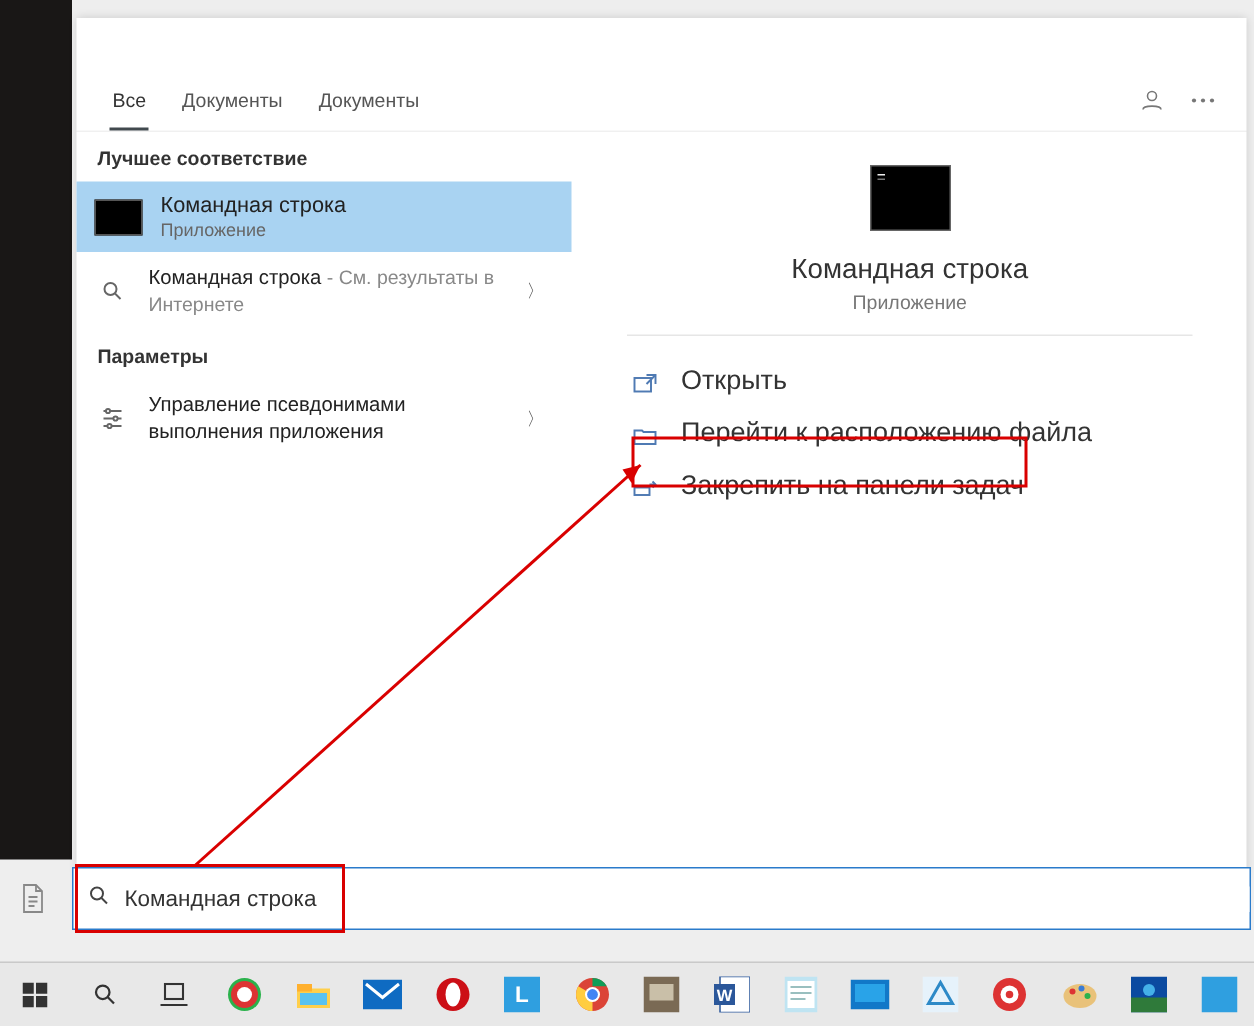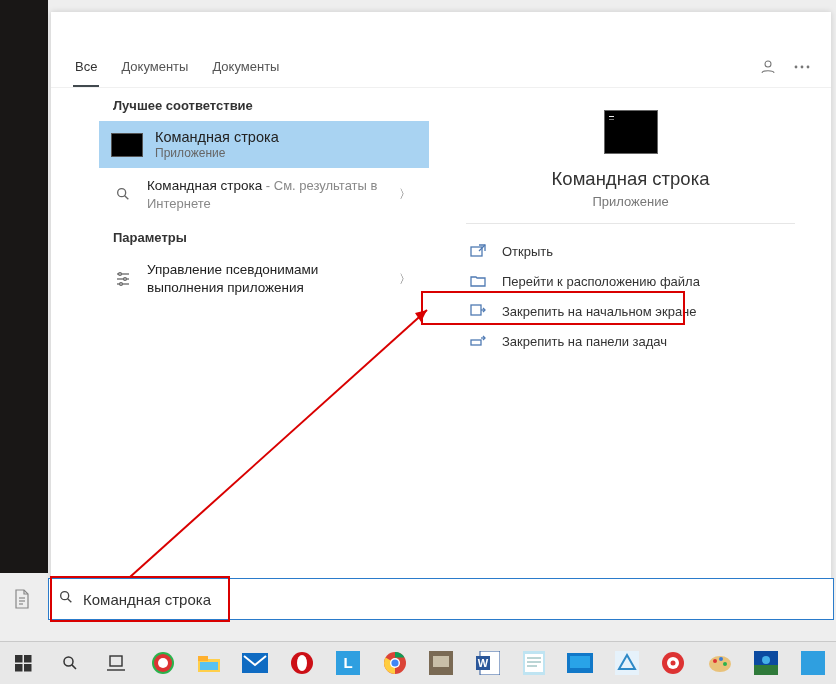--- a/index.html
+++ b/index.html
@@ -10,21 +10,21 @@
 .panel { position: absolute; top: 12px; left: 51px; width: 780px; height: 570px; background: #fff; display: flex; flex-direction: column; box-shadow: 0 0 6px rgba(0,0,0,.15); }
 
 .tabs { display: flex; align-items: center; height: 42px; border-bottom: 1px solid rgba(0,0,0,.06); padding: 0 12px; margin-top: 34px; }
 .tab { padding: 0 12px; font-size: 13px; color: #555; height: 40px; display: flex; align-items: center; cursor: pointer; position: relative; }
 .tab.active { color: #333; }
 .tab.active::after { content: ""; position: absolute; left: 10px; right: 10px; bottom: 0; height: 2px; background: #41494e; }
 .tab .chev { margin-left: 4px; font-size: 9px; color: #777; }
 .tabs .spacer { flex: 1; }
 .tabicon { width: 34px; height: 34px; display: flex; align-items: center; justify-content: center; color: #777; }
 
-.content { flex: 1; display: flex; margin-left: 48px; }
+.content { flex: 1; display: flex; }
 .leftcol { width: 330px; display: flex; flex-direction: column; }
 .rightcol { flex: 1; border-left: 1px solid rgba(0,0,0,0); position: relative; }
 
 .section-head { padding: 10px 14px 8px; font-size: 13px; font-weight: 600; color: #333; }
 
 .result { display: flex; align-items: center; padding: 8px 12px; position: relative; cursor: pointer; }
 .result.best { background: #A9D3F2; }
 .result.best .thumb { width: 32px; height: 24px; background: #000; border: 1px solid #555; }
 .result .thumb { margin-right: 12px; display: flex; align-items: center; justify-content: center; }
 .result .thumb.small { width: 24px; height: 24px; color: #666; }
@@ -34,21 +34,21 @@
 .result .inline-sub { color: #888; font-size: 13px; }
 .result .arrow { color: #555; font-size: 12px; padding: 0 6px; }
 
 .detailhead { text-align: center; padding: 22px 0 14px; border-bottom: 1px solid #e6e6e6; margin: 0 36px; }
 .bigthumb { width: 54px; height: 44px; background: #000; border: 1px solid #666; margin: 0 auto 14px; position: relative; }
 .bigthumb::before { content: ""; position: absolute; left: 4px; top: 5px; width: 5px; height: 1px; background: #eee; box-shadow: 0 3px 0 #777; }
 .dtitle { font-size: 18.5px; color: #333; }
 .dsub { font-size: 13px; color: #777; margin-top: 4px; }
 
 .actions { padding: 12px 0; }
-.action { display: flex; align-items: center; padding: 7px 38px; font-size: 13px; color: #333; cursor: pointer; }
+.action { display: flex; align-items: flex-end; padding: 7px 38px; font-size: 18px; color: #333; cursor: pointer; }
 .action .aicon { width: 20px; height: 16px; margin-right: 14px; color: #4f7ab3; display: flex; align-items: center; justify-content: center; }
 
 .searchbar { position: absolute; left: 48px; top: 578px; right: 2px; height: 42px; background: #fff; border: 1.5px solid #2A7BCB; display: flex; align-items: center; }
 .searchbar .sicon { width: 34px; text-align: center; color: #444; }
 .searchbar input { border: none; outline: none; font-size: 15px; flex: 1; color: #333; }
 
 .filetile { position: absolute; left: 8px; top: 584px; width: 28px; height: 30px; display: flex; align-items: center; justify-content: center; color: #777; }
 
 .taskbar { position: absolute; left: 0; bottom: 0; width: 100%; height: 43px; background: #e8e8e8; display: flex; align-items: center; border-top: 1px solid #c9c9c9; }
 .tbtn { width: 48px; height: 43px; display: flex; align-items: center; justify-content: center; cursor: pointer; }
@@ -153,30 +153,20 @@
           <span class="aicon">
               <svg width="16" height="14" viewBox="0 0 16 14" fill="none" stroke="currentColor" stroke-width="1.3">
                 <path d="M1 3h5l1 1h8v8H1z"></path>
               </svg>
             </span>
           <span>Перейти к расположению файла</span>
         </div>
         <div class="action">
           <span class="aicon">
               <svg width="16" height="14" viewBox="0 0 16 14" fill="none" stroke="currentColor" stroke-width="1.3">
-                <rect x="1" y="1" width="10" height="10"></rect>
-                <line x1="11" y1="6" x2="15" y2="6"></line>
-                <polyline points="13,4 15,6 13,8"></polyline>
-              </svg>
-            </span>
-          <span>Закрепить на начальном экране</span>
-        </div>
-        <div class="action">
-          <span class="aicon">
-              <svg width="16" height="14" viewBox="0 0 16 14" fill="none" stroke="currentColor" stroke-width="1.3">
                 <rect x="1" y="6" width="10" height="5"></rect>
                 <line x1="11" y1="4" x2="15" y2="4"></line>
                 <polyline points="13,2 15,4 13,6"></polyline>
               </svg>
             </span>
           <span>Закрепить на панели задач</span>
         </div>
       </div>
     </div>
   </div>

